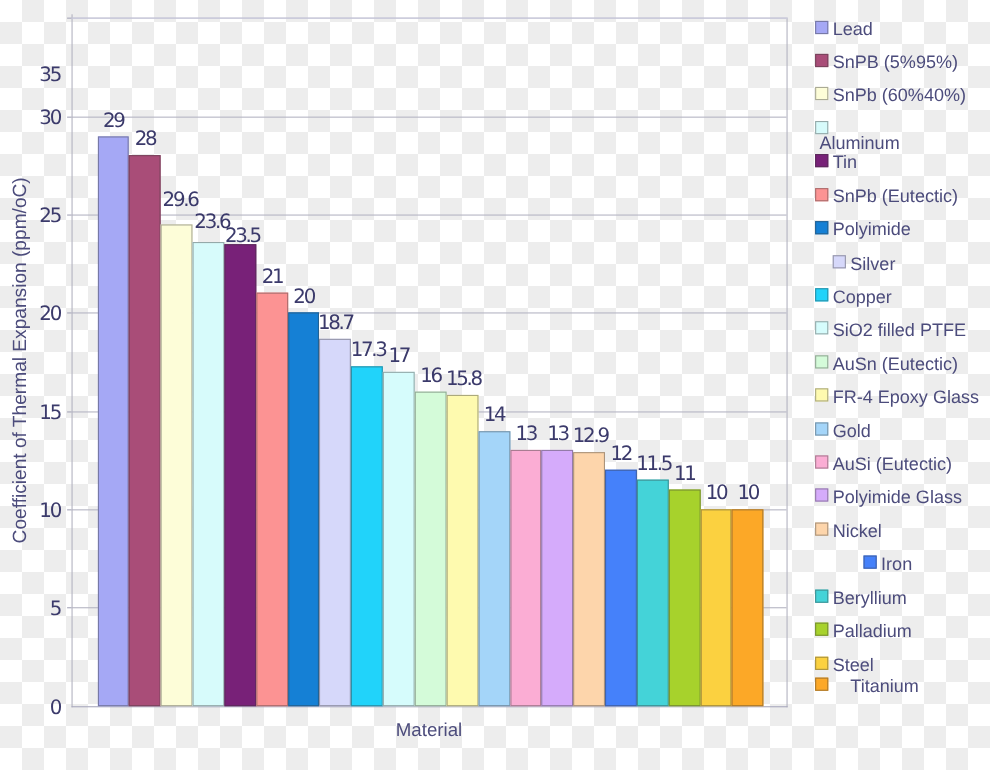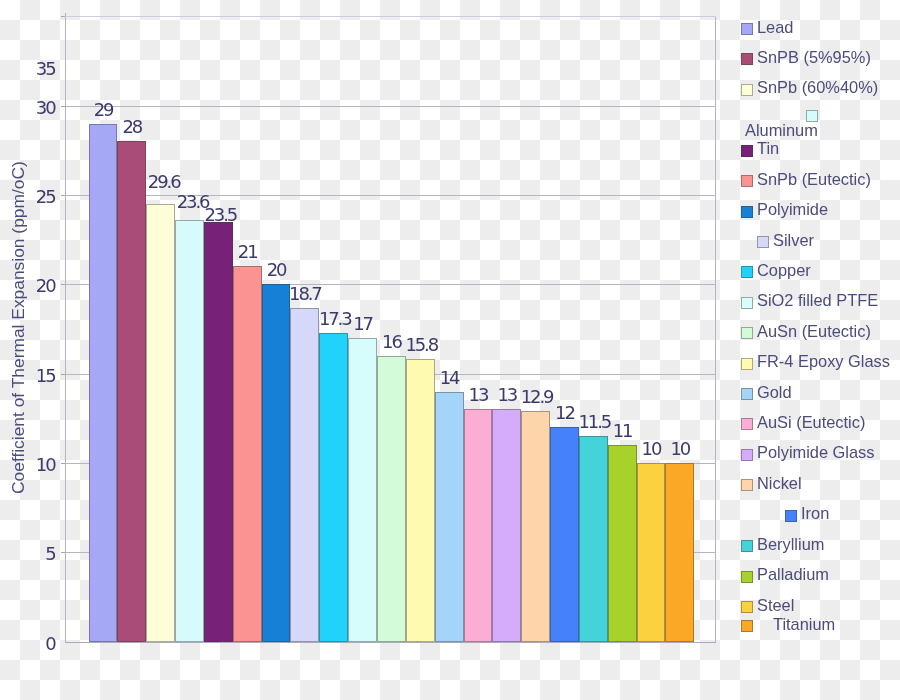--- a/index.html
+++ b/index.html
@@ -25,21 +25,21 @@
          letter-spacing:-2.1px;line-height:18px;width:41px;left:13.5px;}
   .bar{position:absolute;box-sizing:border-box;}
   .blabel{position:absolute;text-align:center;color:#3b3a6b;font-size:18px;
           font-family:"DejaVu Sans",sans-serif;
           letter-spacing:-2.1px;line-height:18px;white-space:nowrap;}
   #xlabel{position:absolute;color:#4c4c7c;font-size:17px;line-height:17px;
           text-align:center;left:65px;width:650px;top:655px;}
   #ylabel{position:absolute;color:#4c4c7c;font-size:17.4px;line-height:17.4px;
     transform-origin:0 0;transform:rotate(-90deg);white-space:nowrap;text-align:center;
     left:10.2px;top:494px;width:325px;}
-  .legend-item{position:absolute;display:flex;align-items:flex-end;left:740.5px;}
+  .legend-item{position:absolute;display:flex;align-items:flex-start;left:740.5px;}
   .legend-swatch{box-sizing:border-box;width:12px;height:12px;flex:0 0 auto;}
   .legend-text{margin-left:4.5px;color:#4c4c7c;font-size:16.4px;line-height:16.4px;white-space:nowrap;}
 </style>
 </head>
 <body>
 
 <div id="stage">
   <div class="gridline" style="left: 65px; top: 552px; width: 650px;"></div>
   <div class="gridline" style="left: 65px; top: 463px; width: 650px;"></div>
   <div class="gridline" style="left: 65px; top: 374px; width: 650px;"></div>
@@ -101,20 +101,21 @@
   <div class="blabel" style="left: 390.84px; width: 60.84px; top: 336.377px;">15.8</div>
   <div class="blabel" style="left: 418.68px; width: 60.84px; top: 368.54px;">14</div>
   <div class="blabel" style="left: 447.52px; width: 60.84px; top: 386.409px;">13</div>
   <div class="blabel" style="left: 476.36px; width: 60.84px; top: 386.409px;">13</div>
   <div class="blabel" style="left: 506.2px; width: 60.84px; top: 388.195px;">12.9</div>
   <div class="blabel" style="left: 534.04px; width: 60.84px; top: 404.277px;">12</div>
   <div class="blabel" style="left: 563.88px; width: 60.84px; top: 413.211px;">11.5</div>
   <div class="blabel" style="left: 591.72px; width: 60.84px; top: 422.146px;">11</div>
   <div class="blabel" style="left: 620.56px; width: 60.84px; top: 440.014px;">10</div>
   <div class="blabel" style="left: 649.4px; width: 60.84px; top: 440.014px;">10</div>
+  <div id="xlabel">Material</div>
   <div id="ylabel">Coefficient of Thermal Expansion (ppm/oC)</div>
   <div class="legend-item" style="top: 18.6px;">
     <span class="legend-swatch" style="background: rgb(165, 168, 245); border: 1px solid rgb(119, 121, 166);"></span>
     <span class="legend-text">Lead</span>
   </div>
   <div class="legend-item" style="top: 49.02px;">
     <span class="legend-swatch" style="background: rgb(169, 77, 120); border: 1px solid rgb(122, 68, 93);"></span>
     <span class="legend-text">SnPB (5%95%)</span>
   </div>
   <div class="legend-item" style="top: 79.44px;">

